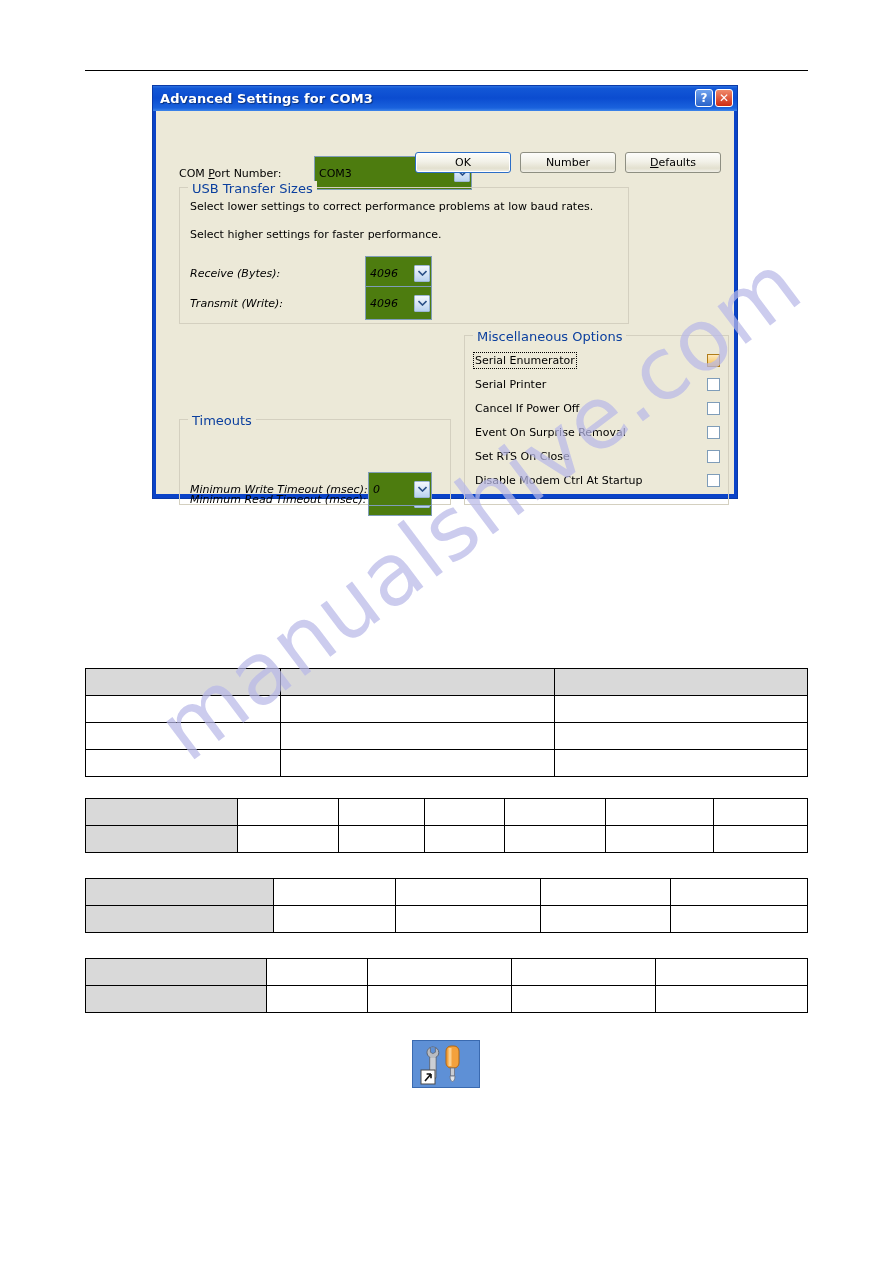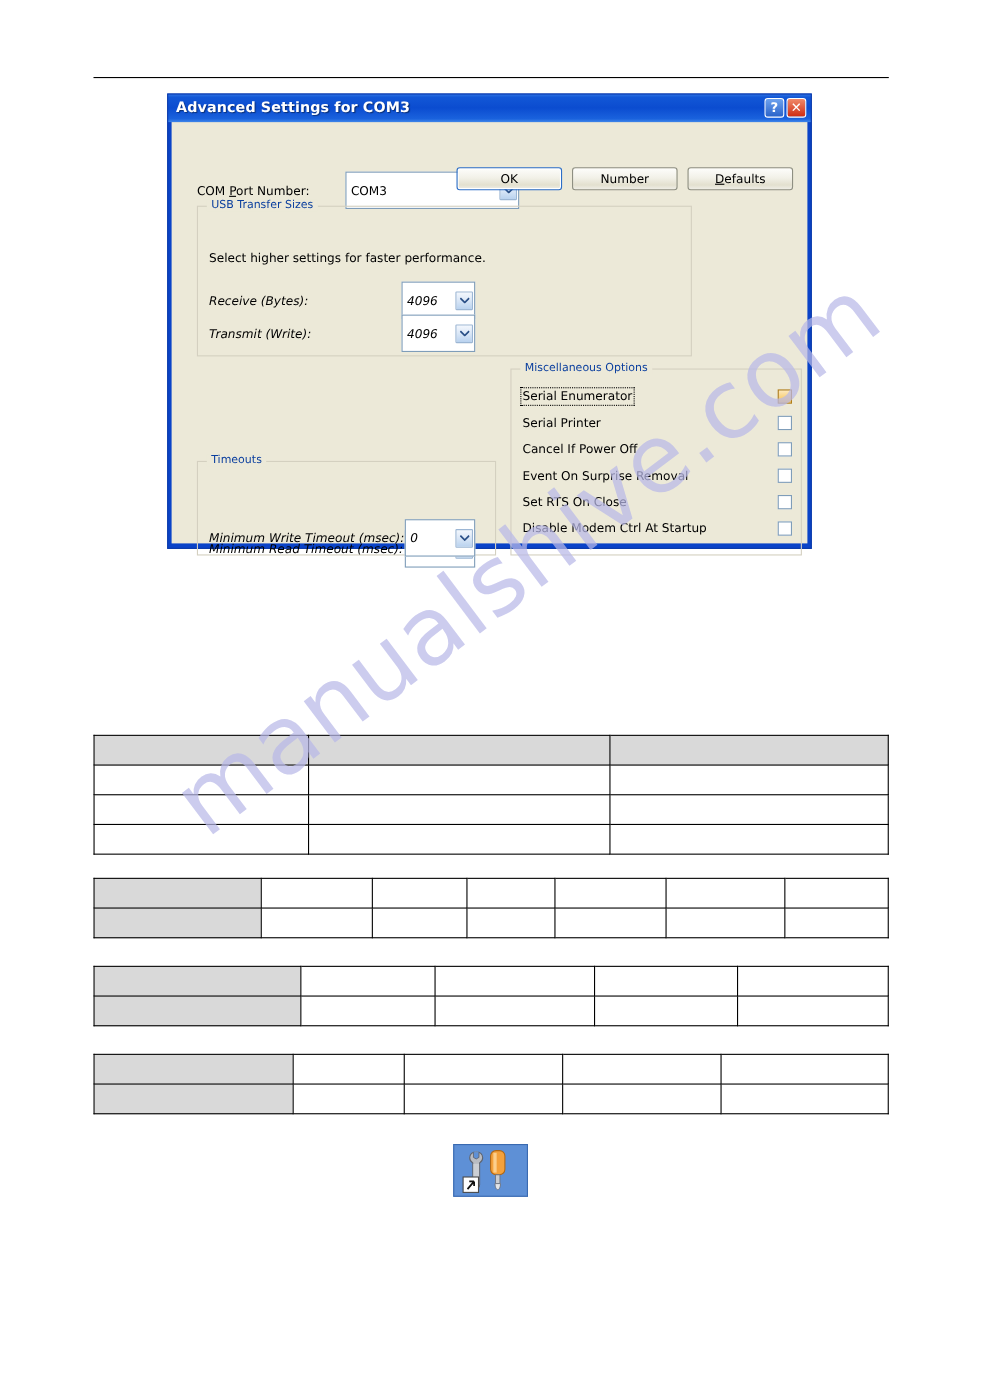--- a/index.html
+++ b/index.html
@@ -130,21 +130,21 @@
     left: 23px;
     top: 45px;
     display: flex;
     align-items: center;
   }
   #com-port-label { width: 135px; }
 
   
   .combo {
     position: relative;
-    background: #ffffff;
+    background: #4d7c0f;
     border: 1px solid #7f9db9;
     height: 34px;
     box-sizing: border-box;
     display: flex;
     align-items: center;
     cursor: default;
   }
   .combo .combo-value {
     font-family: "DejaVu Sans", sans-serif;
     font-size: 11px;
@@ -176,21 +176,21 @@
     box-sizing: border-box;
     background: transparent;
   }
   .groupbox > .gb-legend {
     position: absolute;
     top: -7px;
     left: 8px;
     padding: 0 4px;
     background: #ece9d8;
     font-family: "DejaVu Sans", sans-serif;
-    font-size: 10px;
+    font-size: 13px;
     color: #0b3f9e;
     white-space: nowrap;
   }
 
   #gb-usb      { left: 23px;  top: 76px;  width: 450px; height: 137px; }
   #gb-bm       { left: 23px;  top: 224px; width: 272px; height: 72px;  }
   #gb-timeouts { left: 23px;  top: 308px; width: 272px; height: 86px;  }
   #gb-misc     { left: 308px; top: 224px; width: 265px; height: 170px; }
 
   .gb-para {
@@ -327,20 +327,21 @@
         <span class="combo-arrow">
           <svg width="9" height="6" viewBox="0 0 9 6">
               <path d="M0.5 1 L4.5 5 L8.5 1" fill="none" stroke="#2a4f86" stroke-width="1.6"></path>
             </svg>
         </span>
       </div>
     </div>
 
     <div class="groupbox" id="gb-usb">
       <span class="gb-legend">USB Transfer Sizes</span>
+      <span class="gb-para" style="left:10px; top:12px;">Select lower settings to correct performance problems at low baud rates.</span>
       <span class="gb-para" style="left:10px; top:40px;">Select higher settings for faster performance.</span>
 
       <div class="field-row" style="left:10px; top:68px;">
         <span class="dlg-text" style="width:175px;">Receive (Bytes):</span>
         <div class="combo" style="width:67px;">
           <span class="combo-value">4096</span>
           <span class="combo-arrow">
             <svg width="9" height="6" viewBox="0 0 9 6">
                 <path d="M0.5 1 L4.5 5 L8.5 1" fill="none" stroke="#2a4f86" stroke-width="1.6"></path>
               </svg>

